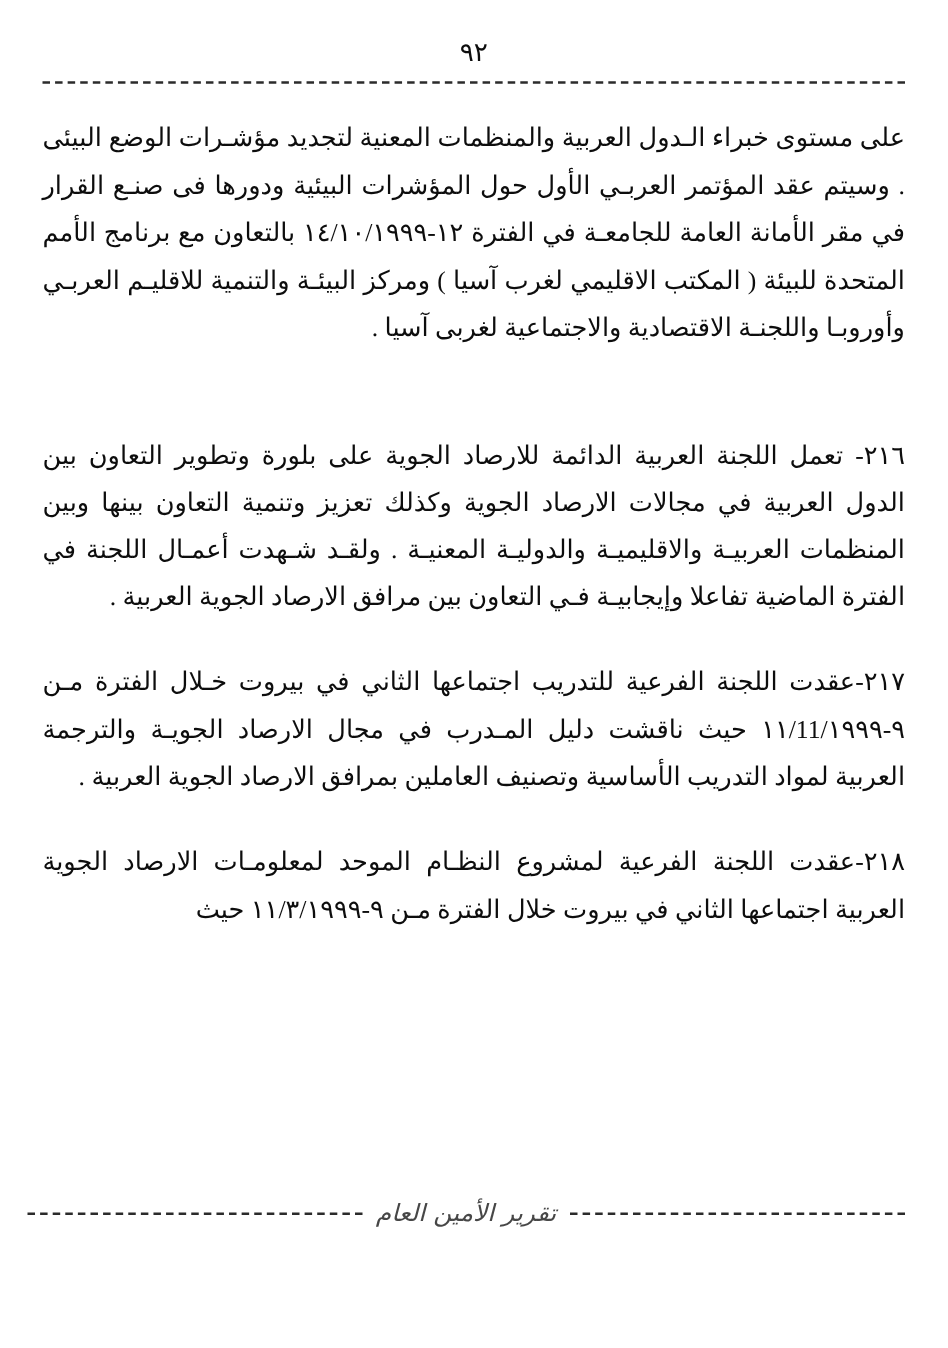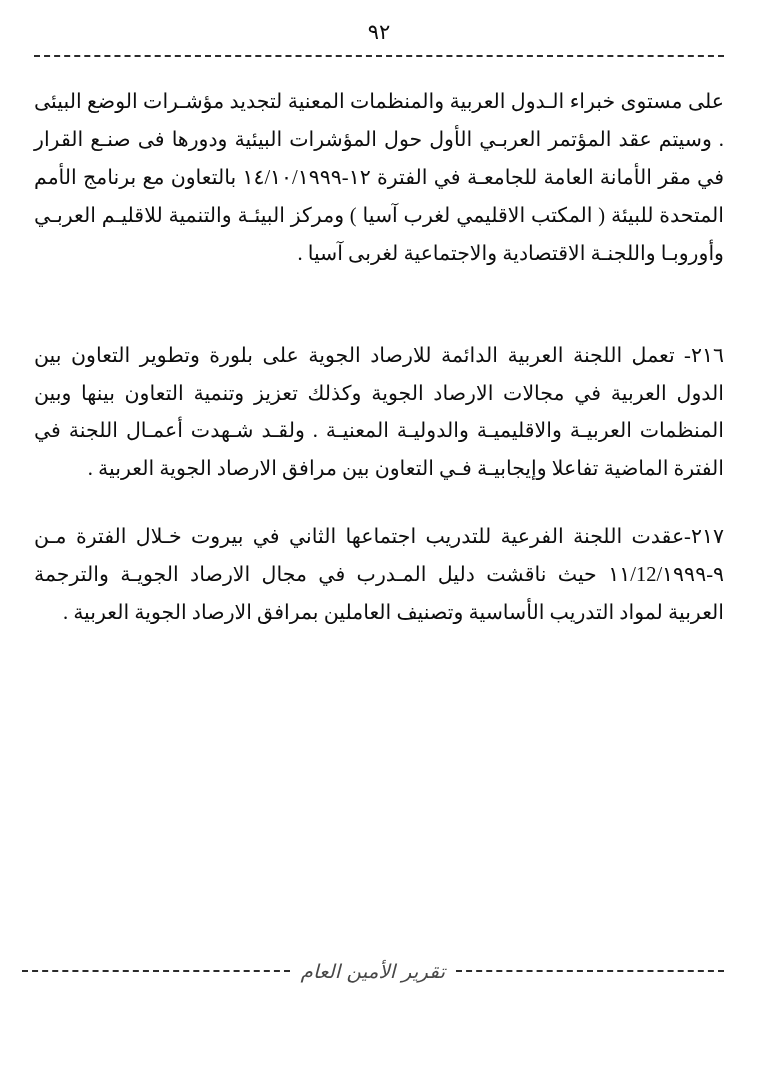--- a/index.html
+++ b/index.html
@@ -19,21 +19,21 @@
     width: 758px;
     height: 1078px;
     box-sizing: border-box;
     padding: 10px 34px 0 34px;
     position: relative;
   }
   .page-number {
     text-align: center;
     font-size: 21px;
     letter-spacing: 1px;
-    margin: 10px 0 10px 0;
+    margin: 20px 0 10px 0;
     direction: rtl;
   }
   .rule-top {
     border-top: 2px dashed #2b2b2b;
     margin: 0 0 26px 0;
     height: 0;
   }
   .body-text {
     direction: rtl;
     text-align: justify;
@@ -114,24 +114,25 @@
 
     <div class="gap-lg"></div>
 
 
     <div class="gap-sm"></div>
 
     <p class="para justified num-para">٢١٦- تعمل اللجنة العربية الدائمة للارصاد الجوية على بلورة وتطوير التعاون بين الدول العربية في مجالات الارصاد الجوية وكذلك تعزيز وتنمية التعاون بينها وبين المنظمات العربيـة والاقليميـة والدوليـة المعنيـة . ولقـد شـهدت أعمـال اللجنة في الفترة الماضية تفاعلا وإيجابيـة فـي التعاون بين مرافق الارصاد الجوية العربية .</p>
 
     <div class="gap-md"></div>
 
-    <p class="para justified num-para">٢١٧-عقدت اللجنة الفرعية للتدريب اجتماعها الثاني في بيروت خـلال الفترة مـن ٩-١١/12/١٩٩٩ حيث ناقشت دليل المـدرب في مجال الارصاد الجويـة والترجمة العربية لمواد التدريب الأساسية وتصنيف العاملين بمرافق الارصاد الجوية العربية .</p>
+    <p class="para justified num-para">٢١٧-عقدت اللجنة الفرعية للتدريب اجتماعها الثاني في بيروت خـلال الفترة مـن ٩-١١/11/١٩٩٩ حيث ناقشت دليل المـدرب في مجال الارصاد الجويـة والترجمة العربية لمواد التدريب الأساسية وتصنيف العاملين بمرافق الارصاد الجوية العربية .</p>
 
     <div class="gap-md"></div>
 
+    <p class="para justified num-para">٢١٨-عقدت اللجنة الفرعية لمشروع النظـام الموحد لمعلومـات الارصاد الجوية العربية اجتماعها الثاني في بيروت خلال الفترة مـن ٩-١١/٣/١٩٩٩ حيث</p>
 
   </div>
 
   <div class="footer">
     <div class="footer-row">
       <div class="footer-rule-left"></div>
       <div class="footer-stamp">تقرير الأمين العام</div>
       <div class="footer-rule-right"></div>
     </div>
   </div>

